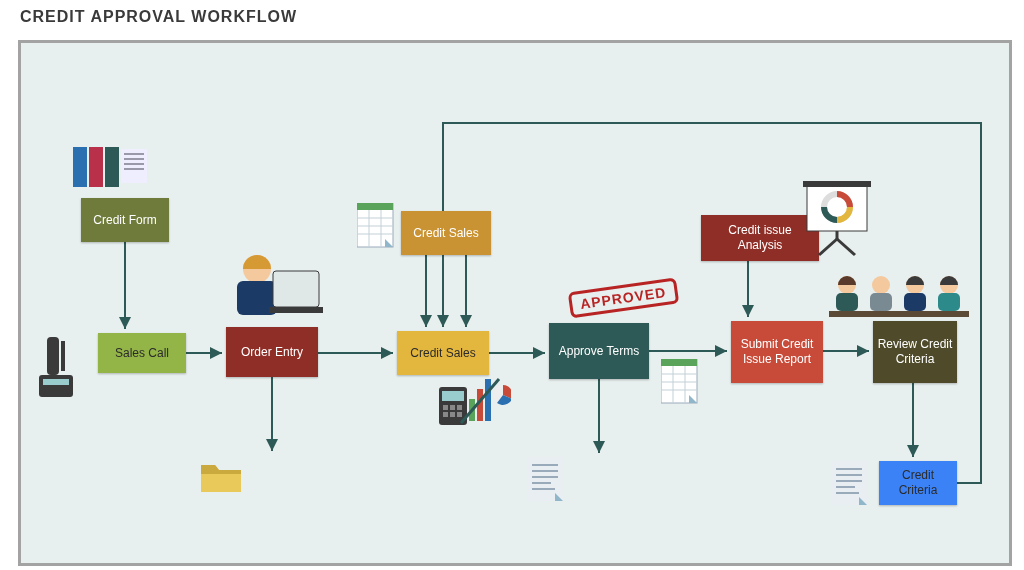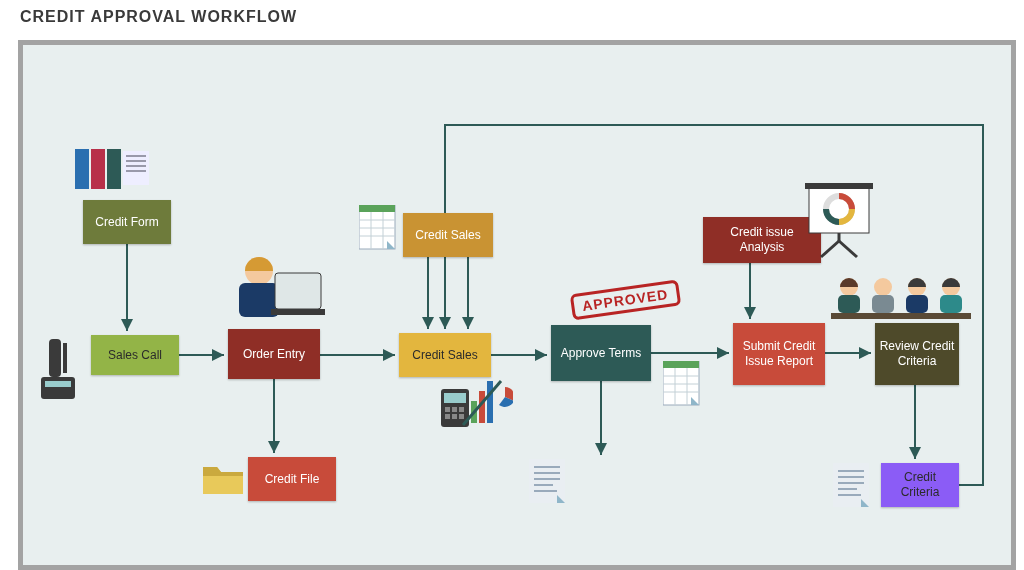--- a/index.html
+++ b/index.html
@@ -1,18 +1,18 @@
 <!DOCTYPE html>
 <html><head>
 <meta charset="utf-8">
 <style>
   body { margin:0; font-family: Arial, Helvetica, sans-serif; background:#fff; color:#333; }
   .page { width:1024px; height:570px; position:relative; }
   .title { position:absolute; left:20px; top:8px; font-size:16px; font-weight:700; letter-spacing:1px; color:#3a3a3a; }
-  .canvas { position:absolute; left:18px; top:40px; width:988px; height:520px; background:#e8efef; border:5px solid #a3a3a3; }
+  .canvas { position:absolute; left:18px; top:40px; width:988px; height:520px; background:#e8efef; border:3px solid #a3a3a3; }
   .node { position:absolute; display:flex; align-items:center; justify-content:center; text-align:center; color:#fff; font-size:12px; line-height:1.25; padding:4px; box-sizing:border-box; box-shadow:0 1px 2px rgba(0,0,0,.25); }
   .dark { color:#2b2b2b; }
   .svg { position:absolute; left:0; top:0; }
   .ill { position:absolute; }
   .approved { position:absolute; color:#b82424; font-weight:800; letter-spacing:1px; border:3px solid #b82424; border-radius:6px; padding:2px 8px; transform:rotate(-8deg); font-size:14px; background:rgba(255,255,255,0); }
 </style>
 </head>
 <body>
 
 <div class="page">
@@ -38,48 +38,45 @@
         <path d="M727,218 L727,274"></path>
         <path d="M802,308 L848,308"></path>
         <path d="M892,340 L892,414"></path>
         <path d="M936,440 L960,440 L960,80 L422,80 L422,284"></path>
       </g>
     </svg>
 
     <div class="node" style="left:60px;top:155px;width:88px;height:44px;background:#6e7b3b">
         <span>Credit Form</span>
       </div>
-    <div class="node dark" style="left:68px;top:290px;width:88px;height:40px;background:#93b447">
+    <div class="node dark" style="left:77px;top:290px;width:88px;height:40px;background:#93b447">
         <span>Sales Call</span>
       </div>
     <div class="node" style="left:205px;top:284px;width:92px;height:50px;background:#8f2e26">
         <span>Order Entry</span>
       </div>
-    <div class="node" style="left:225px;top:412px;width:88px;height:44px;background:#c84b3a">
-        <span>Credit File</span>
-      </div>
     <div class="node" style="left:380px;top:168px;width:90px;height:44px;background:#c99333">
         <span>Credit Sales</span>
       </div>
     <div class="node dark" style="left:376px;top:288px;width:92px;height:44px;background:#e3b63e">
         <span>Credit Sales</span>
       </div>
     <div class="node" style="left:528px;top:280px;width:100px;height:56px;background:#2d5a56">
         <span>Approve Terms</span>
       </div>
     <div class="node" style="left:680px;top:172px;width:118px;height:46px;background:#8f2e26">
         <span>Credit issue Analysis</span>
       </div>
     <div class="node" style="left:710px;top:278px;width:92px;height:62px;background:#c84b3a">
         <span>Submit Credit Issue Report</span>
       </div>
     <div class="node" style="left:852px;top:278px;width:84px;height:62px;background:#4e4a2a">
         <span>Review Credit Criteria</span>
       </div>
-    <div class="node dark" style="left:858px;top:418px;width:78px;height:44px;background:#8b5cf6">
+    <div class="node dark" style="left:858px;top:418px;width:78px;height:44px;background:#3b82f6">
         <span>Credit Criteria</span>
       </div>
 
     <svg class="ill" style="left:50px;top:98px" width="80" height="52">
       <rect x="2" y="6" width="14" height="40" fill="#2a6fb0"></rect>
         <rect x="18" y="6" width="14" height="40" fill="#b8304a"></rect>
         <rect x="34" y="6" width="14" height="40" fill="#2d5a56"></rect>
       <g transform="translate(50,8)">
           <rect width="26" height="34" fill="#eef"></rect>
           <rect x="3" y="4" width="20" height="2" fill="#99a"></rect>

